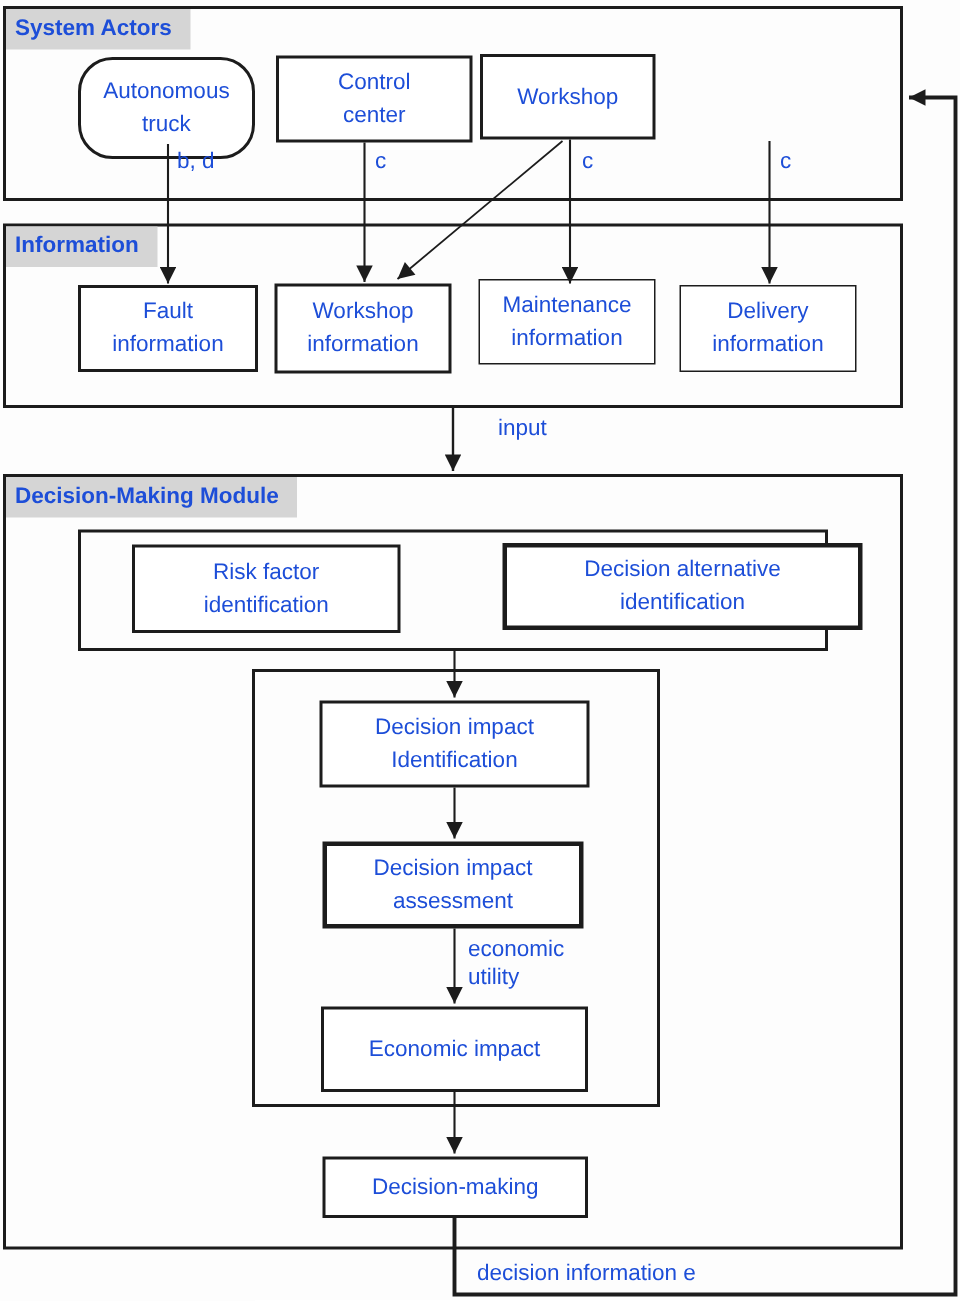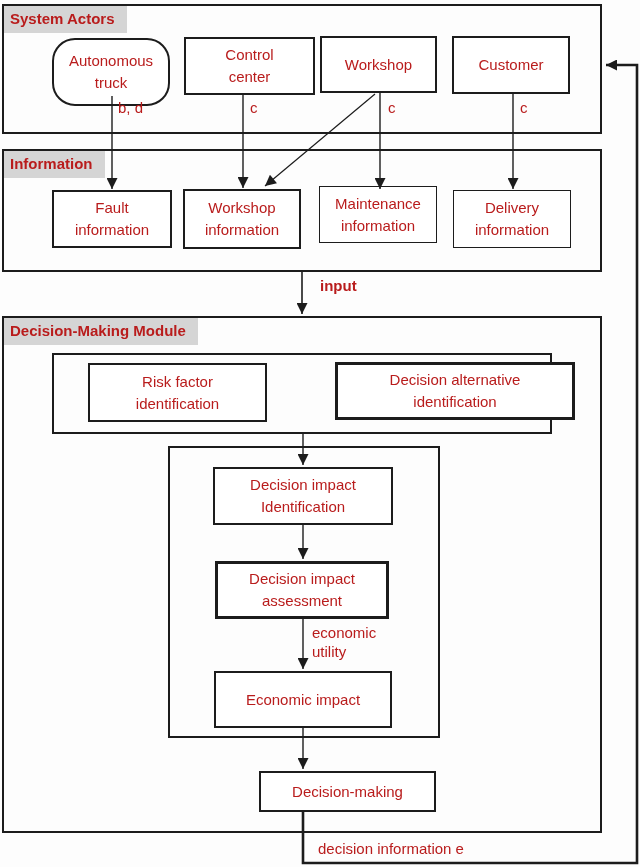--- a/index.html
+++ b/index.html
@@ -2,21 +2,21 @@
 <html><head>
 <meta charset="utf-8">
 <style>
   html,body{margin:0;padding:0;background:#ffffff;}
   *{box-sizing:border-box;}
   #canvas{
     position:relative;
     width:640px;height:867px;
     background:#fdfdfd;
     font-family:"Liberation Sans", sans-serif;
-    color:#b91c1c;
+    color:#1d4ed8;
     overflow:hidden;
   }
   .section{
     position:absolute;
     border:2px solid #1c1c1c;
     background:transparent;
   }
   .section-label{
     position:absolute;
     top:0;left:0;
@@ -67,21 +67,20 @@
 
   <div class="section" style="left:2px;top:4px;width:600px;height:130px;">
     <div class="section-label">System Actors</div>
   </div>
 
   <div class="node" style="left:52px;top:38px;width:118px;height:68px;border-radius:23px;">Autonomous
 truck</div>
   <div class="node" style="left:184px;top:37px;width:131px;height:58px;">Control
 center</div>
   <div class="node" style="left:320px;top:36px;width:117px;height:57px;">Workshop</div>
-  <div class="node" style="left:452px;top:36px;width:118px;height:58px;">Customer</div>
 
   <div class="section" style="left:2px;top:149px;width:600px;height:123px;">
     <div class="section-label">Information</div>
   </div>
 
   <div class="node" style="left:52px;top:190px;width:120px;height:58px;">Fault
 information</div>
   <div class="node" style="left:183px;top:189px;width:118px;height:60px;">Workshop
 information</div>
   <div class="node thin" style="left:319px;top:186px;width:118px;height:57px;">Maintenance
@@ -99,27 +98,27 @@
   <div class="node thick" style="left:335px;top:362px;width:240px;height:58px;">Decision alternative
 identification</div>
 
   <div class="container-box" style="left:168px;top:446px;width:272px;height:292px;"></div>
   <div class="node" style="left:213px;top:467px;width:180px;height:58px;">Decision impact
 Identification</div>
   <div class="node thick" style="left:215px;top:561px;width:174px;height:58px;">Decision impact
 assessment</div>
   <div class="node" style="left:214px;top:671px;width:178px;height:57px;">Economic impact</div>
 
-  <div class="node" style="left:215px;top:771px;width:177px;height:41px;margin-left:44px;">Decision-making</div>
+  <div class="node" style="left:215px;top:771px;width:177px;height:41px;">Decision-making</div>
 
   <div class="edge-label" style="left:118px;top:99px;">b, d</div>
   <div class="edge-label" style="left:250px;top:99px;">c</div>
   <div class="edge-label" style="left:388px;top:99px;">c</div>
   <div class="edge-label" style="left:520px;top:99px;">c</div>
-  <div class="edge-label" style="left:320px;top:277px;font-weight:bold;">input</div>
+  <div class="edge-label" style="left:332px;top:277px;">input</div>
   <div class="edge-label" style="left:312px;top:624px;">economic
 utility</div>
   <div class="edge-label" style="left:318px;top:840px;">decision information e</div>
 
   <svg id="connector-layer" width="640" height="867" viewBox="0 0 640 867">
     <defs>
       <marker id="arrow" markerUnits="userSpaceOnUse" markerWidth="12" markerHeight="11" viewBox="0 0 10 10" refX="10" refY="5" orient="auto">
         <path d="M0,0 L10,5 L0,10 z" fill="#1c1c1c"></path>
       </marker>
     </defs>

